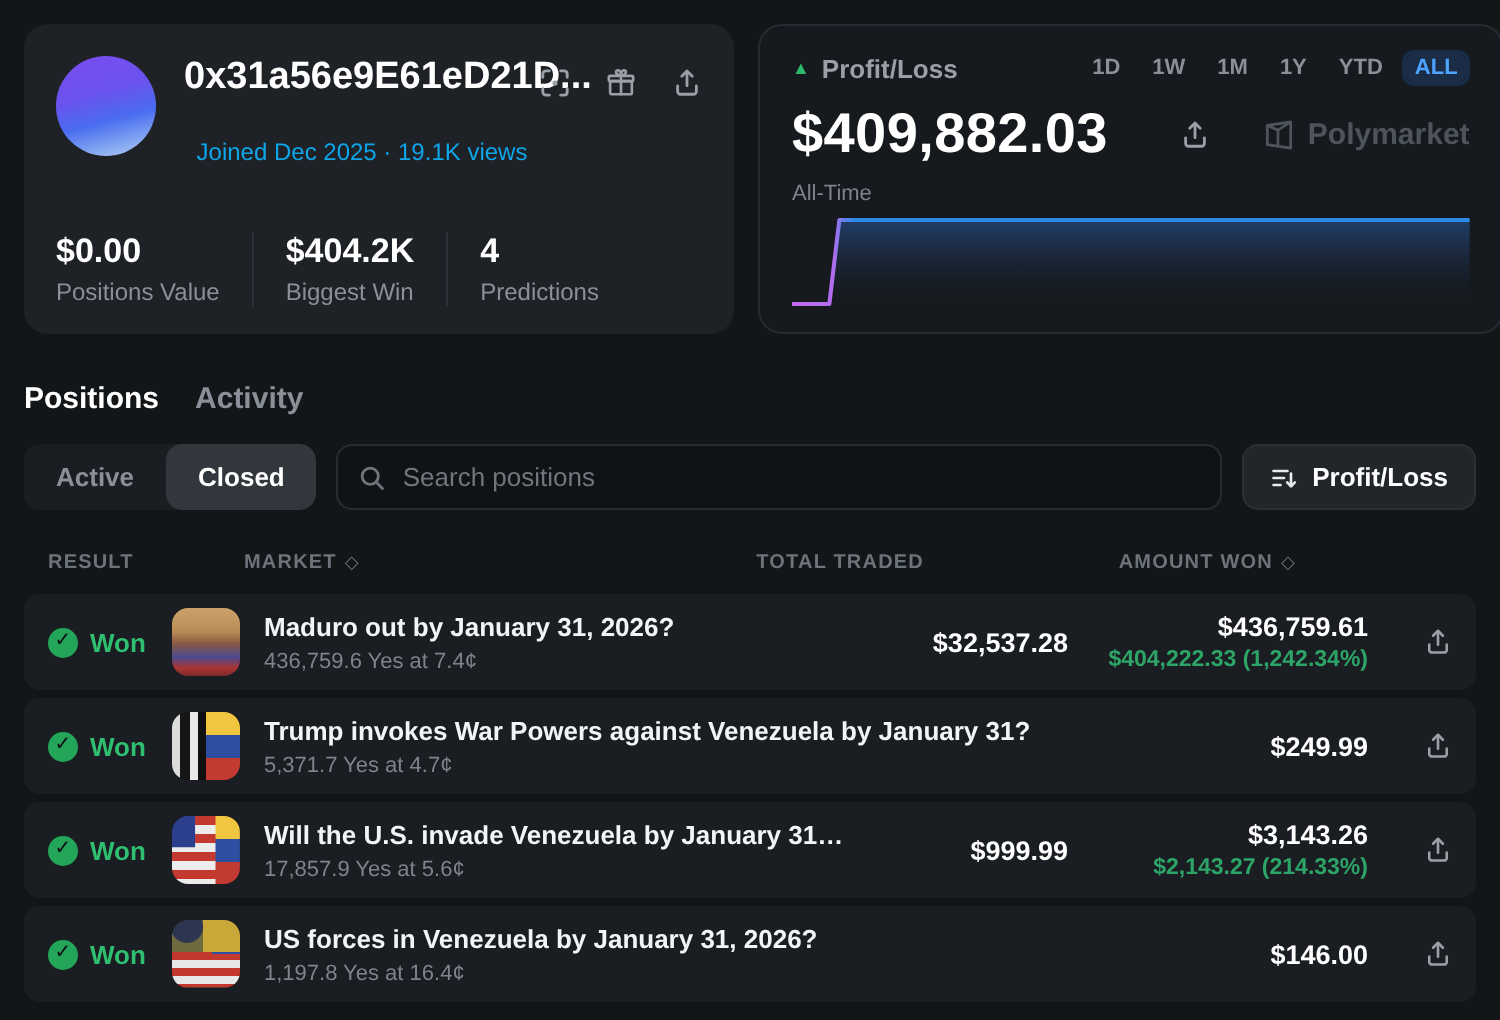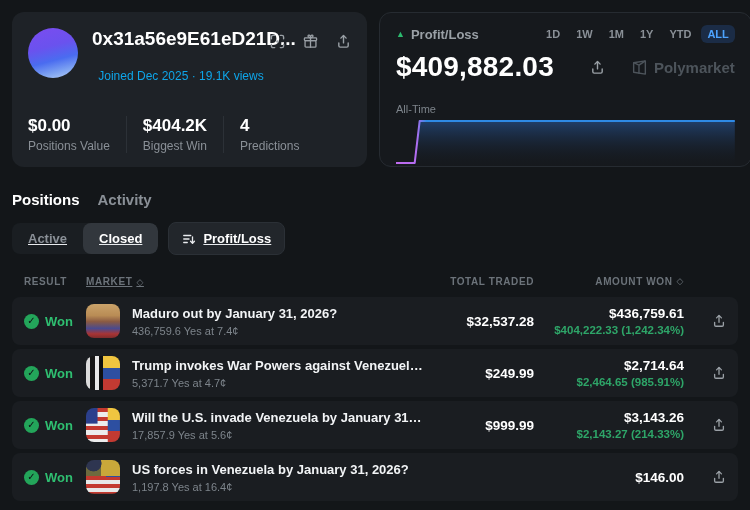--- a/index.html
+++ b/index.html
@@ -46,31 +46,31 @@
   .range {
     font-size:11px; font-weight:bold; color:#8a9097; padding:3px 6px;
     border-radius:6px; cursor:pointer;
   }
   .range.active { color:#4da3ff; background:rgba(45,115,220,.22); }
   .pnl-value-row { display:flex; align-items:center; margin-top:8px;gap:26px; }
   .pnl-value { font-size:28px; font-weight:bold; color:#fff; letter-spacing:.2px; }
   .pnl-share { margin-left:10px; }
   .watermark { margin-left:auto; display:flex; align-items:flex-end; gap:6px; color:#4d545b; }
   .watermark-text { font-size:15px; font-weight:bold; }
-  .pnl-period { font-size:11px; color:#7d848b; margin-top:20px; }
+  .pnl-period { font-size:11px; color:#7d848b; margin-top:8px; }
   .pnl-chart-wrap { margin-top:auto; height:52px; }
   .pnl-chart-wrap svg { display:block; width:100%; height:52px; }
 
   
   .tabs { display:flex; gap:18px; margin-bottom:14px; }
   .tab { font-size:15px; font-weight:bold; color:#8a9097; cursor:pointer; }
   .tab.active { color:#fff; }
 
   
-  .controls { display:flex; align-items:center; gap:10px; margin-bottom:10px;text-decoration:underline; }
+  .controls { display:flex; gap:10px; margin-bottom:10px; }
   .segmented { display:flex; background:#1a1e22; border-radius:8px; overflow:hidden; }
   .seg-btn {
     font-size:13px; font-weight:bold; color:#8a9097; padding:8px 16px;
     background:transparent; border:none; cursor:pointer;
     font-family:inherit; border-radius:8px;
   }
   .seg-btn.selected { background:#32373d; color:#fff; }
   .search-box {
     flex:1; display:flex; align-items:center; gap:8px; height:33px;
     background:#101316; border:1px solid #272c31; border-radius:8px; padding:0 10px;
@@ -82,24 +82,24 @@
   .search-box input::placeholder { color:#6f767d; }
   .sort-btn {
     display:flex; align-items:center; gap:7px; height:33px; padding:0 13px;
     background:#22262b; border:1px solid #2b3036; border-radius:8px;
     color:#fff; font-size:13px; font-weight:bold; cursor:pointer; font-family:inherit;
   }
 
   
   .thead {
     display:flex; align-items:center; padding:0 12px; height:32px;
-    font-size:10px; font-weight:bold; letter-spacing:.6px; color:#6c737a;
+    font-size:10px; font-weight:bold; letter-spacing:.6px; color:#6c737a;gap:36px;
   }
   .h-result { width:62px; }
-  .h-market { flex:1; display:flex; align-items:flex-end; gap:4px;text-decoration:underline; }
+  .h-market { flex:1; display:flex; align-items:flex-end; gap:4px; }
   .h-total { width:110px; text-align:right; }
   .h-amount { width:150px; text-align:right; display:flex; justify-content:flex-end; gap:4px; }
   .h-share { width:42px; }
   .sort-caret { font-size:9px; color:#6c737a; }
 
   .rows { display:flex; flex-direction:column; gap:4px; }
   .prow {
     display:flex; align-items:center; height:48px; padding:0 12px;
     background:#1a1d21; border-radius:8px;
   }
@@ -263,20 +263,27 @@
   <div class="tabs">
     <span class="tab active">Positions</span>
     <span class="tab">Activity</span>
   </div>
 
   <div class="controls">
     <div class="segmented">
       <button class="seg-btn">Active</button>
       <button class="seg-btn selected">Closed</button>
     </div>
+    <div class="search-box">
+      <svg width="14" height="14" viewBox="0 0 16 16" fill="none" stroke="#6f767d" stroke-width="1.6" stroke-linecap="round">
+        <circle cx="7" cy="7" r="4.6"></circle>
+          <path d="M10.6 10.6L14 14"></path>
+      </svg>
+      <input type="text" placeholder="Search positions" style="">
+    </div>
     <button class="sort-btn">
       <svg width="14" height="14" viewBox="0 0 16 16" fill="none" stroke="#e8eaed" stroke-width="1.5" stroke-linecap="round" stroke-linejoin="round">
         <path d="M2 4h8"></path>
           <path d="M2 8h6"></path>
           <path d="M2 12h4"></path>
           <path d="M12 5.5v7"></path>
           <path d="M9.8 10.5l2.2 2.3 2.2-2.3"></path>
       </svg>
       <span>Profit/Loss</span>
     </button>
@@ -328,24 +335,20 @@
       <div class="col-result">
         <span class="check-circle">✓</span>
         <span class="won-label">Won</span>
       </div>
       <div class="thumb thumb-trump"></div>
       <div class="col-title">
         <div class="row-title">Trump invokes War Powers against Venezuela by January 31?</div>
         <div class="row-sub">5,371.7 Yes at 4.7¢</div>
       </div>
       <div class="col-total">$249.99</div>
-      <div class="col-amount">
-        <div class="amount-main">$2,714.64</div>
-        <div class="amount-profit">$2,464.65 (985.91%)</div>
-      </div>
       <div class="col-share">
         <span class="icon-btn">
           <svg width="14" height="14" viewBox="0 0 16 16" fill="none" stroke="#9aa0a6" stroke-width="1.5" stroke-linecap="round" stroke-linejoin="round">
             <path d="M8 9.5V2"></path>
               <path d="M5.2 4.4L8 1.6l2.8 2.8"></path>
               <path d="M3 9.5v3c0 .8.7 1.5 1.5 1.5h7c.8 0 1.5-.7 1.5-1.5v-3"></path>
           </svg>
         </span>
       </div>
     </div>

